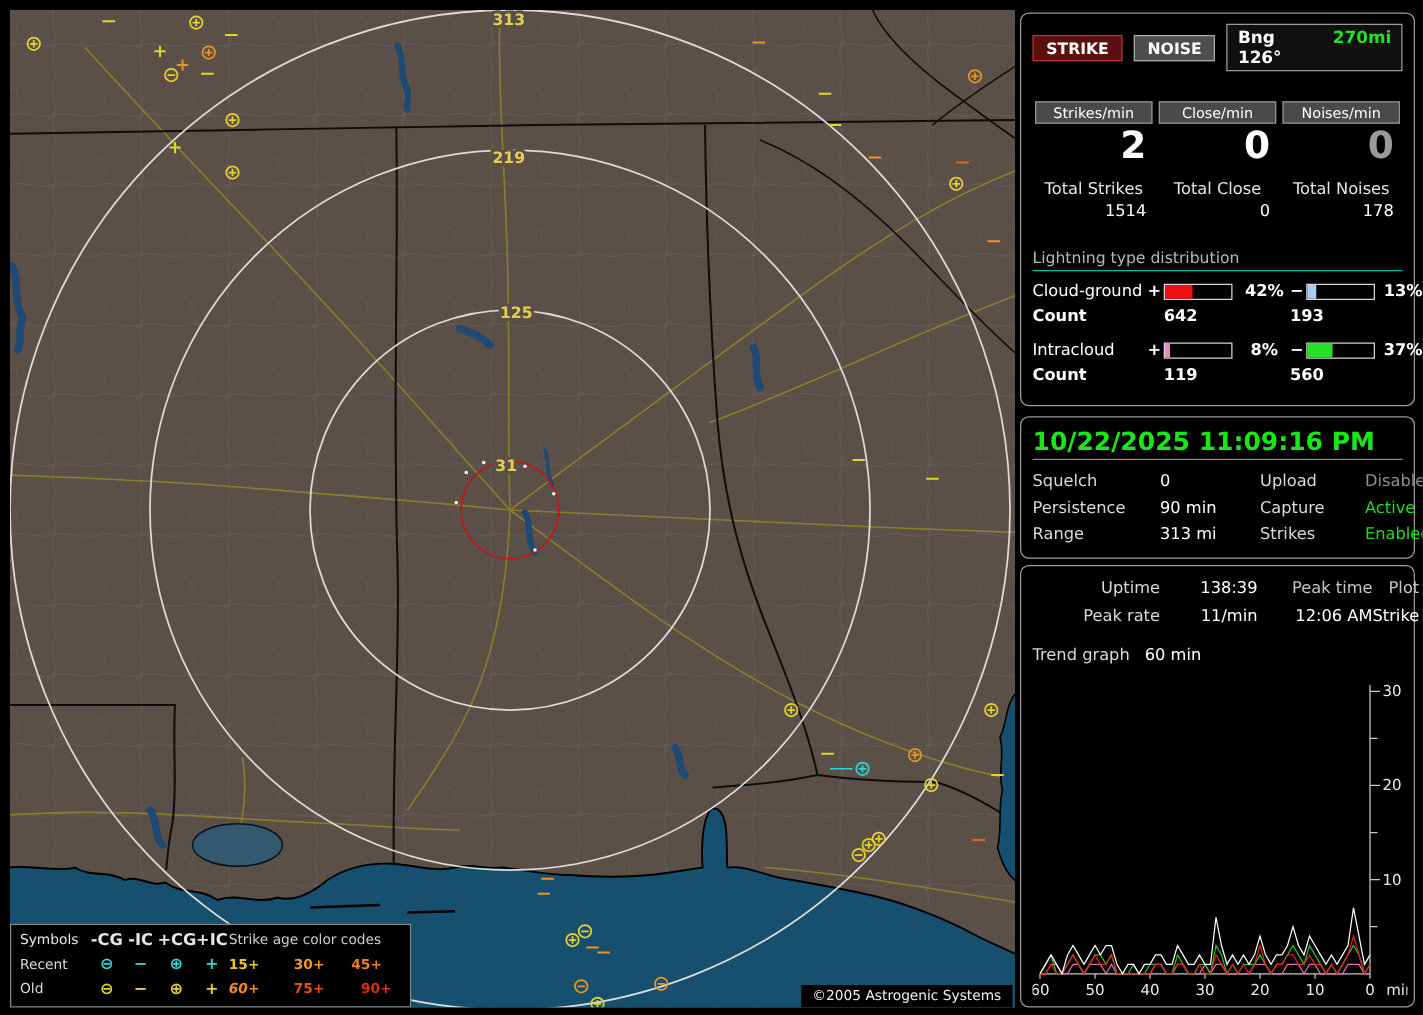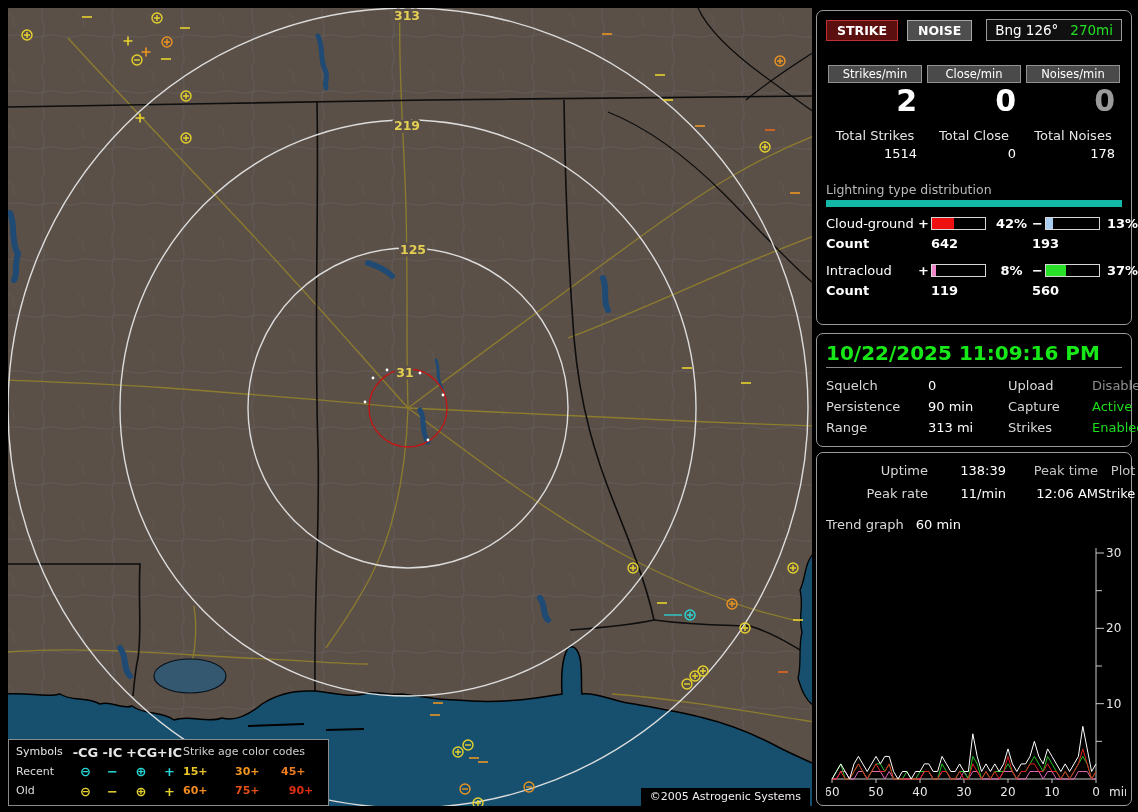--- a/index.html
+++ b/index.html
@@ -26,32 +26,32 @@
          border-radius:7px;padding:6px 9px;box-sizing:border-box;color:#fff;}
   #panel-counters{top:10px;height:315px;}
   #panel-status{top:333px;height:114px;}
   #panel-session{top:452px;height:354px;}
 
   .p1-header{display:flex;gap:9px;align-items:center;margin:2px 0 0;}
   .btn{font-weight:bold;font-size:12.5px;padding:2px 10px;border:1px solid #a8a8a8;color:#fff;cursor:pointer;}
   .btn-strike{background:#5c0f0f;border-color:#c03030;}
   .btn-noise{background:#4e4e4e;}
   .bng-box{margin-left:auto;background:#101010;border:1px solid #9a9a9a;padding:2px 8px;
-           font-weight:normal;font-size:13.5px;display:flex;gap:12px;}
+           font-weight:bold;font-size:13.5px;display:flex;gap:12px;}
   .bng-range{color:#22e022;}
 
   .counter-grid{display:flex;justify-content:space-between;margin:24px 2px 0;}
   .counter-col{width:94px;display:flex;flex-direction:column;}
   .chip{background:#4a4a4a;border:1px solid #929292;color:#fff;font-size:11.5px;text-align:center;padding:1px 0;}
   .rate{font-size:30px;font-weight:bold;color:#fff;text-align:right;padding-right:5px;line-height:1.2;}
   .rate.dim{color:#9a9a9a;}
   .total-label{color:#e4e4e4;font-size:13px;text-align:center;margin-top:9px;white-space:nowrap;}
   .total-val{color:#fff;font-size:13px;text-align:right;padding-right:5px;margin-top:3px;}
 
-  .dist-title{color:#b9b9b9;font-size:12.5px;border-bottom:7px solid #14b8a6;padding-bottom:3px;margin:21px 0 9px;}
+  .dist-title{color:#b9b9b9;font-size:12.5px;border-bottom:1px solid #14b8a6;padding-bottom:3px;margin:21px 0 9px;}
   .dist-row{display:grid;grid-template-columns:92px 13px 55px 46px 13px 55px 40px;align-items:center;font-size:13px;margin:3px 0;}
   .dist-label{font-weight:normal;}
   .sign{font-weight:bold;text-align:left;}
   .bar{height:11px;border:1px solid #d6d6d6;background:#000;position:relative;}
   .bar i{position:absolute;left:0;top:0;bottom:0;}
   .pct{font-weight:bold;padding-left:5px;text-align:center;}
   .count-row{display:grid;grid-template-columns:105px 101px 110px;font-size:13px;font-weight:bold;margin:5px 0 12px;}
 
   .datetime{color:#17e817;font-size:20px;font-weight:bold;margin:1px 0 2px;white-space:nowrap;}
   .rule{border-top:1px solid #8a8a8a;margin:2px 0 10px;}
@@ -317,21 +317,21 @@
           <span class="lg-age" style="color: rgb(237, 197, 42);">15+</span>
           <span class="lg-age" style="color: rgb(242, 148, 34);">30+</span>
           <span class="lg-age" style="color: rgb(239, 125, 30);">45+</span>
         </div>
         <div class="lg-row">
           <span>Old</span>
           <span class="lg-glyph" style="color: rgb(230, 210, 46);">⊖</span>
           <span class="lg-glyph" style="color: rgb(230, 210, 46);">−</span>
           <span class="lg-glyph" style="color: rgb(230, 210, 46);">⊕</span>
           <span class="lg-glyph" style="color: rgb(230, 210, 46);">+</span>
-          <span class="lg-age" style="color: rgb(242, 138, 32);">60+</span>
+          <span class="lg-age" style="color: rgb(242, 138, 32); font-style: italic;">60+</span>
           <span class="lg-age" style="color: rgb(228, 79, 22);">75+</span>
           <span class="lg-age" style="color: rgb(221, 46, 16); text-align: center;">90+</span>
         </div>
       </div>
   </div>
 
   <div class="map-copy">©2005 Astrogenic Systems</div>
 </div>
 
 <div class="panel" id="panel-counters">

